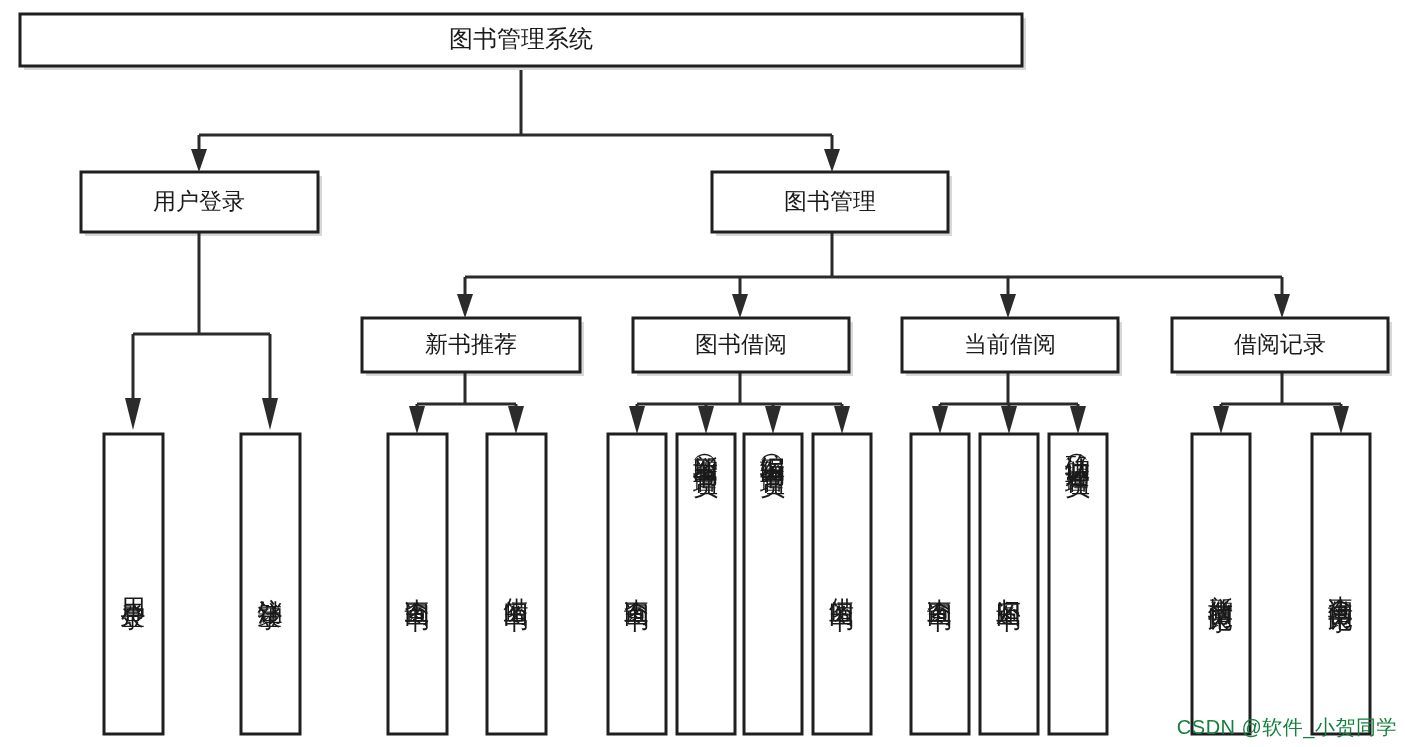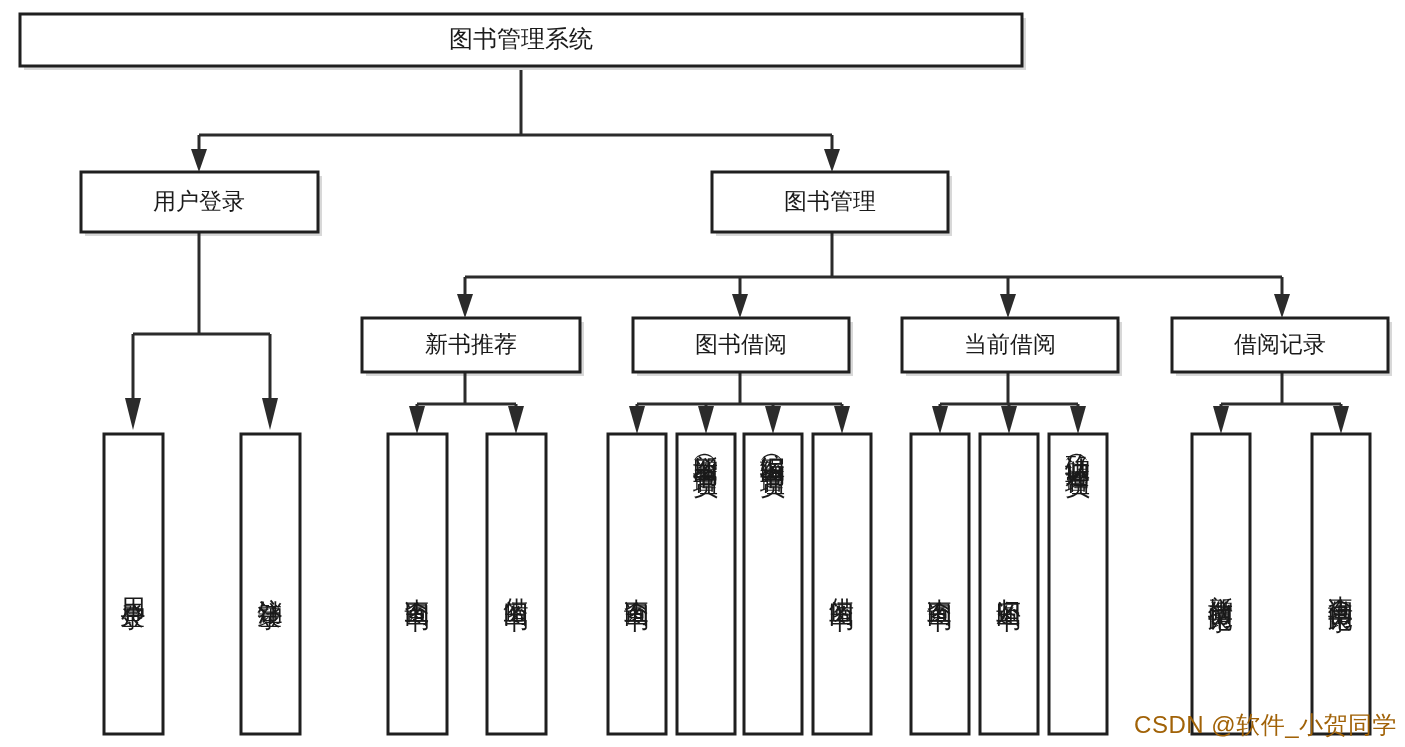--- a/index.html
+++ b/index.html
@@ -72,22 +72,22 @@
     letter-spacing: 3px;
     color: #1a1a1a;
     white-space: nowrap;
     text-align: center;
   }
   .watermark {
     position: absolute;
     right: 8px;
     bottom: 6px;
     font-family: "Liberation Sans", "DejaVu Sans", sans-serif;
-    font-size: 24px;
-    color: #a16207;
+    font-size: 20px;
+    color: #15803d;
     letter-spacing: 0.5px;
     white-space: nowrap;
   }
 </style>
 </head>
 <body>
 
 <div id="diagram-root">
 
   <svg class="diagram" viewBox="0 0 1405 747" xmlns="http://www.w3.org/2000/svg">

